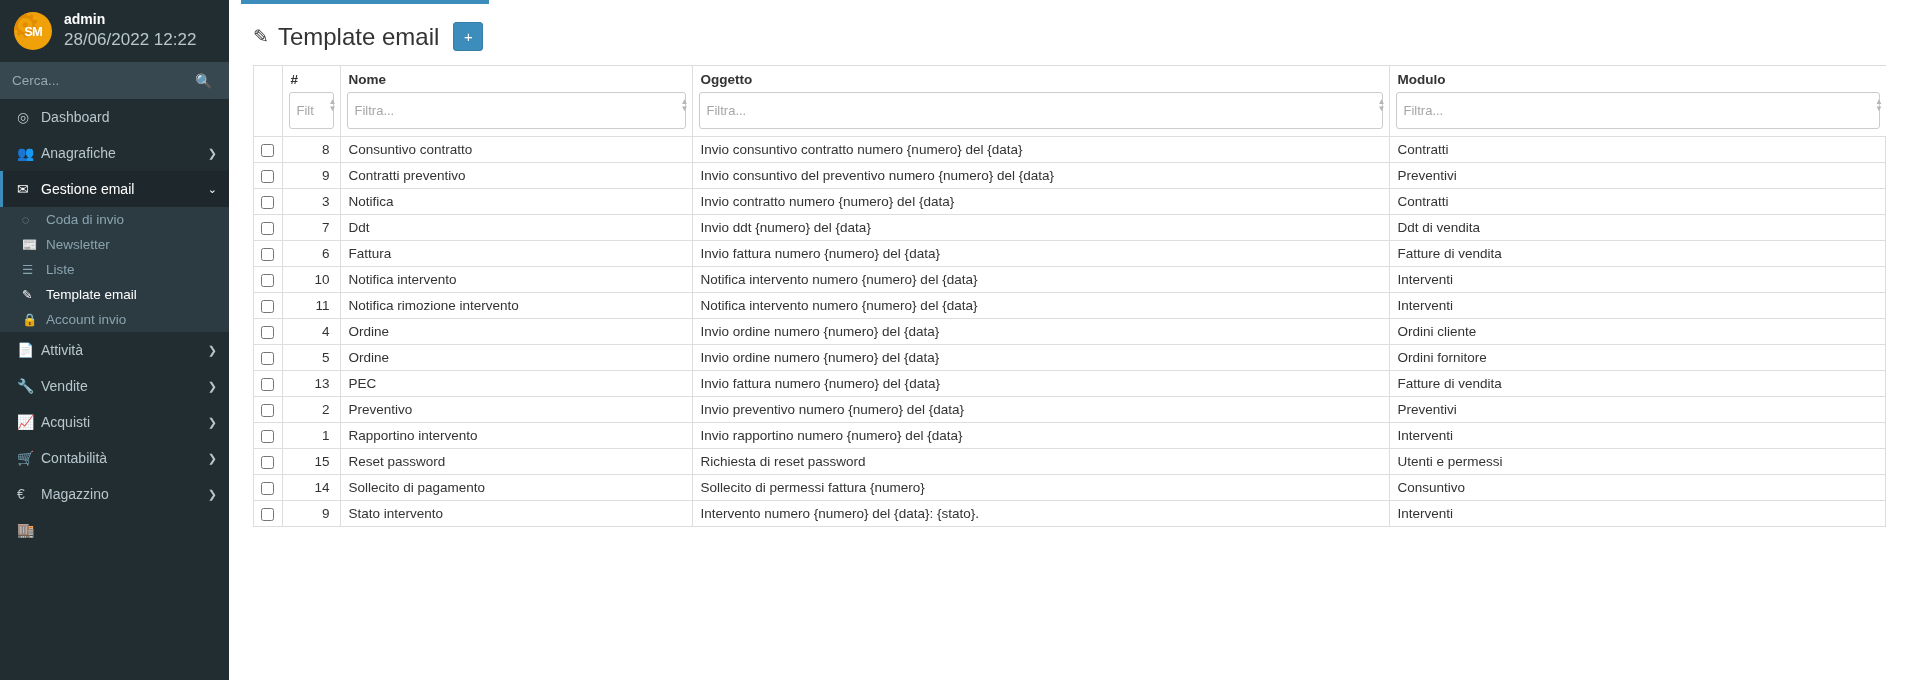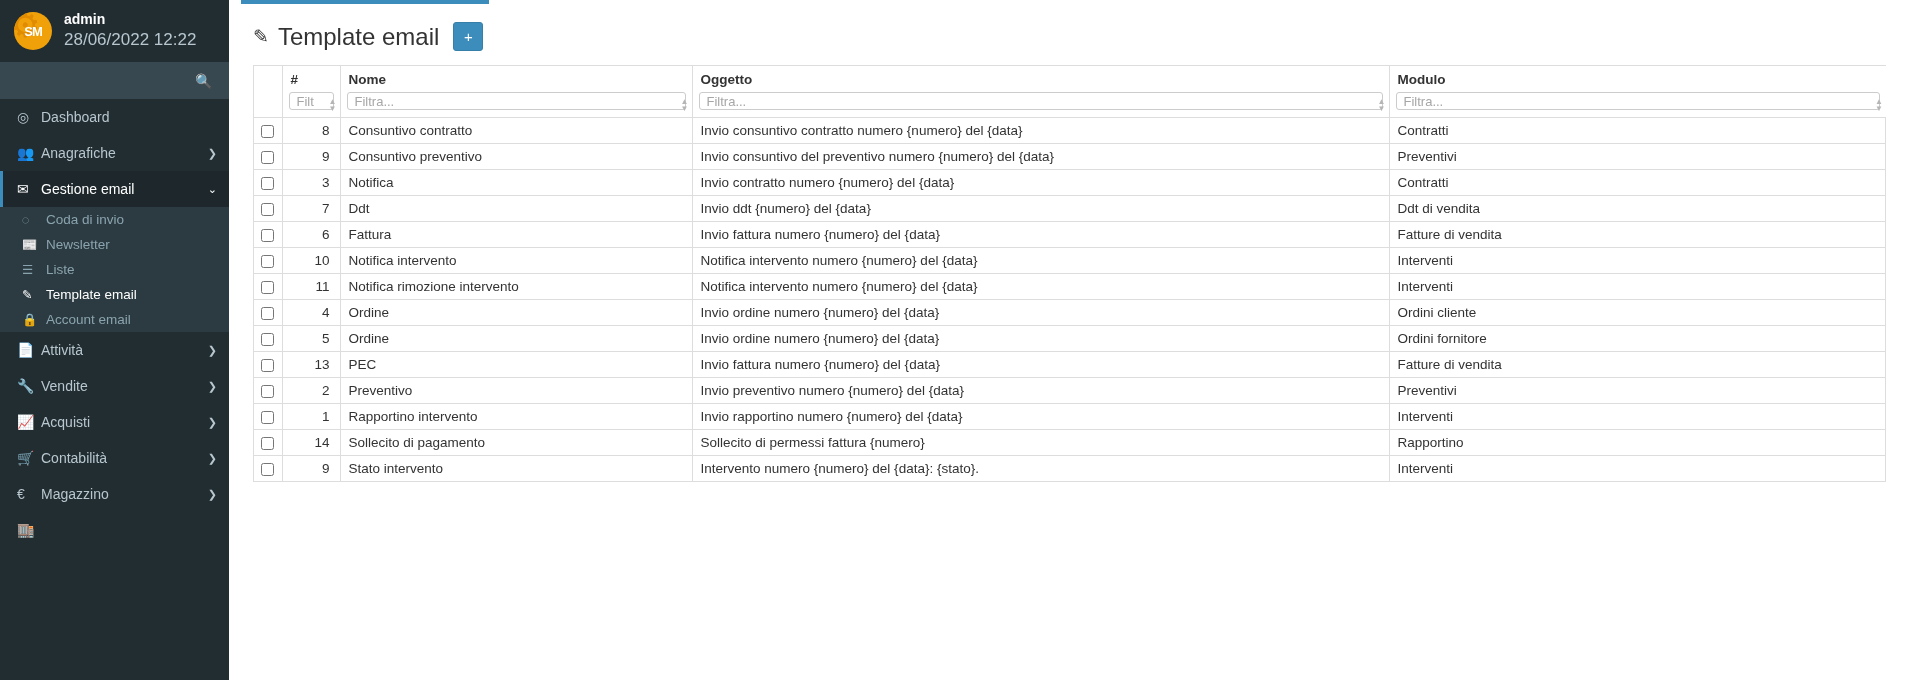--- a/index.html
+++ b/index.html
@@ -214,21 +214,21 @@
   thead tr.hdr th.num { text-align: left; }
   thead tr.filt th {
     background: #fff;
     padding: 2px 6px 7px 6px;
     border-bottom: 1px solid #ddd;
     vertical-align: middle;
     position: relative;
   }
   .filt-input {
     width: 100%;
-    height: 18px;
+    height: 37px;
     border: 1px solid #ccc;
     border-radius: 3px;
     padding: 2px 7px;
     font-size: 13px;
     color: #555;
     outline: none;
     font-family: "Liberation Sans", sans-serif;
     background: #fff;
   }
   .filt-input::placeholder { color: #a6a6a6; }
@@ -272,20 +272,21 @@
         <span class="gear">⚙</span>
         <span class="logo-txt">SM</span>
       </div>
       <div class="sb-userinfo">
         <div class="sb-username">admin</div>
         <div class="sb-userdate">28/06/2022 12:22</div>
       </div>
     </div>
 
     <div class="sb-search">
+      <input type="text" class="sb-in" placeholder="Cerca..." style="">
       <span class="s-icon">🔍</span>
     </div>
 
     <ul class="sb-menu">
       <li class="sb-item">
         <span class="ic">◎</span>
         <span class="lbl">Dashboard</span>
       </li>
       <li class="sb-item">
         <span class="ic">👥</span>
@@ -310,21 +311,21 @@
         <li class="sb-subitem">
           <span class="ic">☰</span>
           <span class="lbl">Liste</span>
         </li>
         <li class="sb-subitem active">
           <span class="ic">✎</span>
           <span class="lbl">Template email</span>
         </li>
         <li class="sb-subitem">
           <span class="ic">🔒</span>
-          <span class="lbl">Account email</span>
+          <span class="lbl">Account invio</span>
         </li>
       </ul>
 
       <li class="sb-item">
         <span class="ic">📄</span>
         <span class="lbl">Attività</span>
         <span class="arrow">❯</span>
       </li>
       <li class="sb-item">
         <span class="ic">🔧</span>
@@ -416,21 +417,21 @@
             <tr>
               <td class="chk"><input type="checkbox" class="rowchk" style=""></td>
               <td class="num">8</td>
               <td>Consuntivo contratto</td>
               <td>Invio consuntivo contratto numero {numero} del {data}</td>
               <td>Contratti</td>
             </tr>
             <tr>
               <td class="chk"><input type="checkbox" class="rowchk" style=""></td>
               <td class="num">9</td>
-              <td>Consuntivo preventivo</td>
+              <td>Contratti preventivo</td>
               <td>Invio consuntivo del preventivo numero {numero} del {data}</td>
               <td>Preventivi</td>
             </tr>
             <tr>
               <td class="chk"><input type="checkbox" class="rowchk" style=""></td>
               <td class="num">3</td>
               <td>Notifica</td>
               <td>Invio contratto numero {numero} del {data}</td>
               <td>Contratti</td>
             </tr>
@@ -492,24 +493,31 @@
             </tr>
             <tr>
               <td class="chk"><input type="checkbox" class="rowchk" style=""></td>
               <td class="num">1</td>
               <td>Rapportino intervento</td>
               <td>Invio rapportino numero {numero} del {data}</td>
               <td>Interventi</td>
             </tr>
             <tr>
               <td class="chk"><input type="checkbox" class="rowchk" style=""></td>
+              <td class="num">15</td>
+              <td>Reset password</td>
+              <td>Richiesta di reset password</td>
+              <td>Utenti e permessi</td>
+            </tr>
+            <tr>
+              <td class="chk"><input type="checkbox" class="rowchk" style=""></td>
               <td class="num">14</td>
               <td>Sollecito di pagamento</td>
               <td>Sollecito di permessi fattura {numero}</td>
-              <td>Rapportino</td>
+              <td>Consuntivo</td>
             </tr>
             <tr>
               <td class="chk"><input type="checkbox" class="rowchk" style=""></td>
               <td class="num">9</td>
               <td>Stato intervento</td>
               <td>Intervento numero {numero} del {data}: {stato}.</td>
               <td>Interventi</td>
             </tr>
           </tbody>
       </table>

